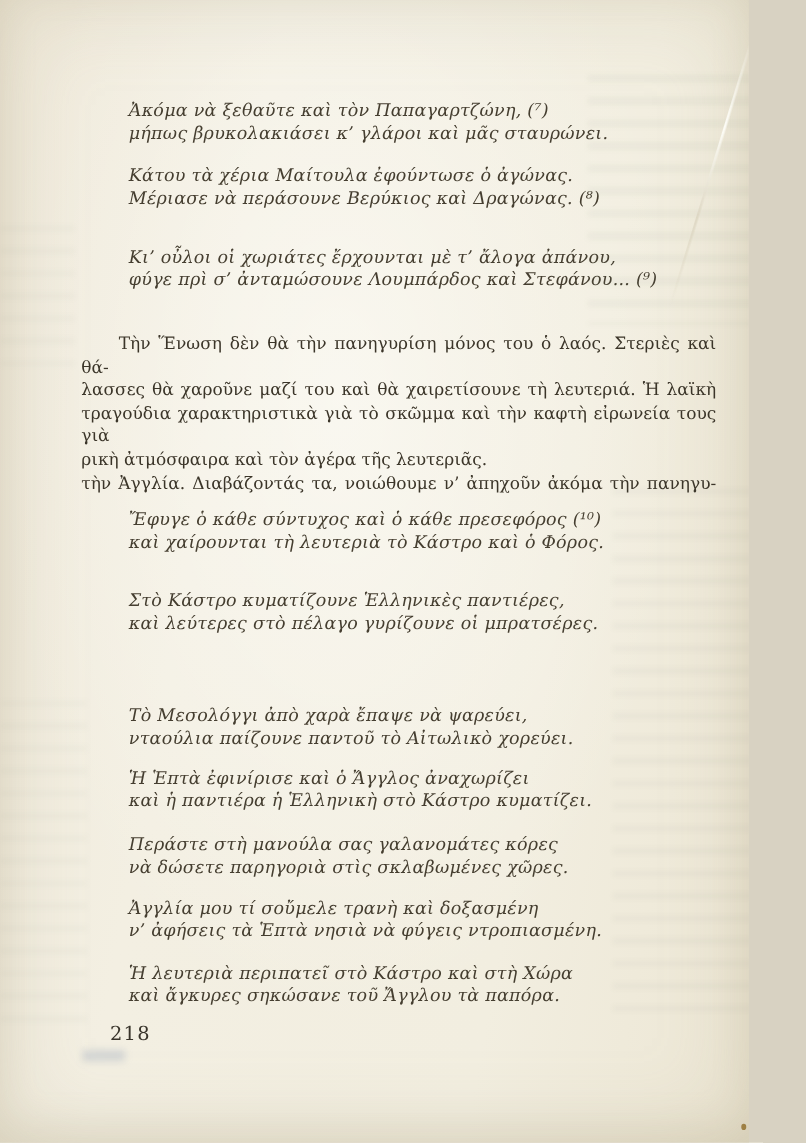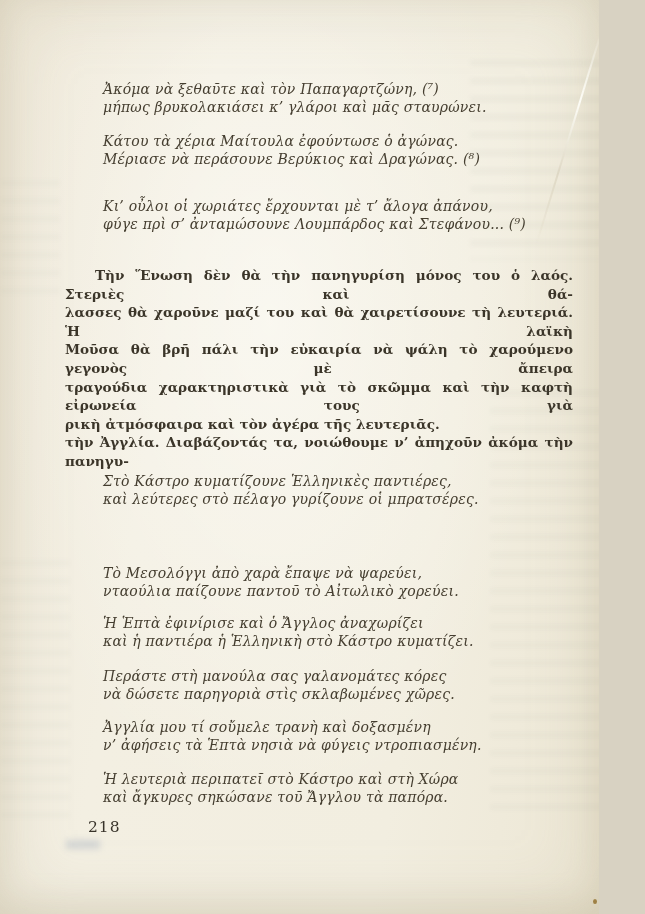--- a/index.html
+++ b/index.html
@@ -35,21 +35,20 @@
   .poem-line { height: 18px; }
 
   
   .prose {
     position: absolute;
     left: 65px; top: 266px;
     width: 508px;
     font-size: 13.6px;
     line-height: 18.6px;
     color: #3b3529;
-    font-weight: bold;
   }
   .prose-line {
     text-align: justify;
     text-align-last: justify;
   }
   .prose-line.first { text-indent: 30px; }
   .prose-line.last  { text-align-last: left; }
 
   
   .pagenum {
@@ -115,26 +114,29 @@
     <div class="poem-line">Μέριασε νὰ περάσουνε Βερύκιος καὶ Δραγώνας. (⁸)</div>
   </div>
   <div class="stanza" style="top:197px">
     <div class="poem-line">Κι’ οὖλοι οἱ χωριάτες ἔρχουνται μὲ τ’ ἄλογα ἀπάνου,</div>
     <div class="poem-line">φύγε πρὶ σ’ ἀνταμώσουνε Λουμπάρδος καὶ Στεφάνου... (⁹)</div>
   </div>
 
   <div class="prose">
     <div class="prose-line first">Τὴν Ἕνωση δὲν θὰ τὴν πανηγυρίση μόνος του ὁ λαός. Στεριὲς καὶ θά-</div>
     <div class="prose-line">λασσες θὰ χαροῦνε μαζί του καὶ θὰ χαιρετίσουνε τὴ λευτεριά. Ἡ λαϊκὴ</div>
-    <div class="prose-line">Μοῦσα θὰ βρῆ πάλι τὴν εὐκαιρία νὰ ψάλη τὸ χαρούμενο γεγονὸς μὲ ἄπειρα</div>
     <div class="prose-line">τραγούδια χαρακτηριστικὰ γιὰ τὸ σκῶμμα καὶ τὴν καφτὴ εἰρωνεία τους γιὰ</div>
     <div class="prose-line last">ρικὴ ἀτμόσφαιρα καὶ τὸν ἀγέρα τῆς λευτεριᾶς.</div>
     <div class="prose-line">τὴν Ἀγγλία. Διαβάζοντάς τα, νοιώθουμε ν’ ἀπηχοῦν ἀκόμα τὴν πανηγυ-</div>
   </div>
 
+  <div class="stanza" style="top:407px">
+    <div class="poem-line">Ἔφυγε ὁ κάθε σύντυχος καὶ ὁ κάθε πρεσεφόρος (¹⁰)</div>
+    <div class="poem-line">καὶ χαίρουνται τὴ λευτεριὰ τὸ Κάστρο καὶ ὁ Φόρος.</div>
+  </div>
   <div class="stanza" style="top:472px">
     <div class="poem-line">Στὸ Κάστρο κυματίζουνε Ἑλληνικὲς παντιέρες,</div>
     <div class="poem-line">καὶ λεύτερες στὸ πέλαγο γυρίζουνε οἱ μπρατσέρες.</div>
   </div>
   <div class="stanza" style="top:564px">
     <div class="poem-line">Τὸ Μεσολόγγι ἀπὸ χαρὰ ἔπαψε νὰ ψαρεύει,</div>
     <div class="poem-line">νταούλια παίζουνε παντοῦ τὸ Αἰτωλικὸ χορεύει.</div>
   </div>
   <div class="stanza" style="top:614px">
     <div class="poem-line">Ἡ Ἑπτὰ ἐφινίρισε καὶ ὁ Ἄγγλος ἀναχωρίζει</div>

